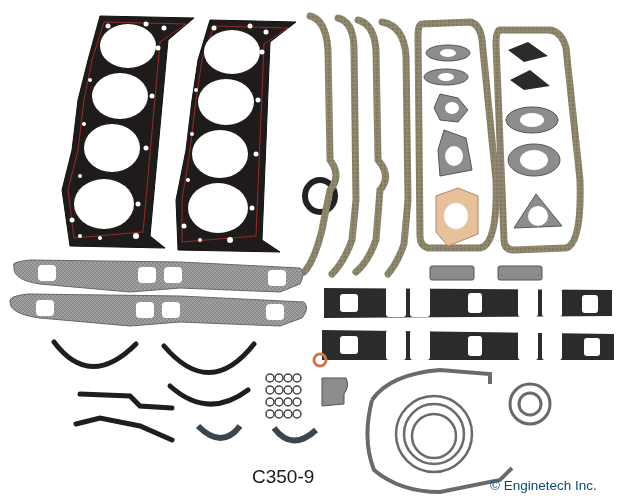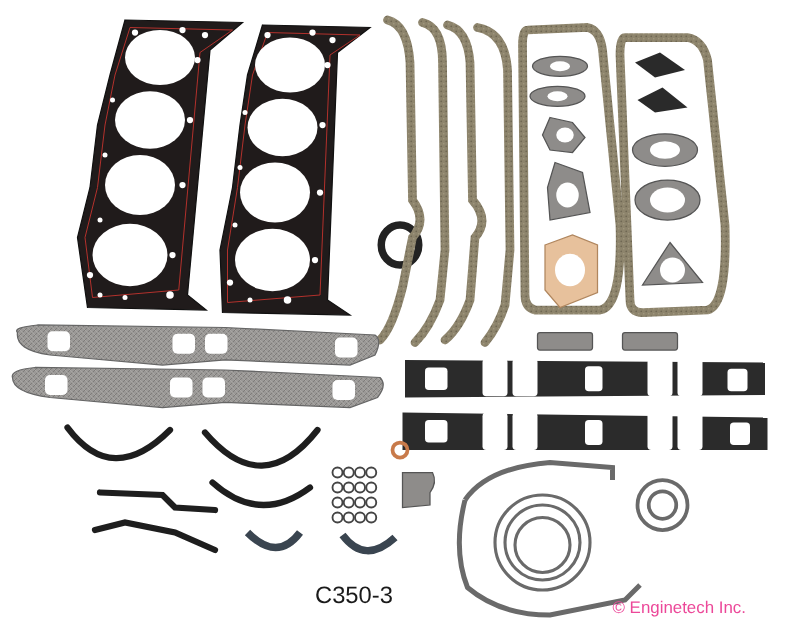--- a/index.html
+++ b/index.html
@@ -1,20 +1,20 @@
 <!DOCTYPE html>
 <html><head>
 <meta charset="utf-8">
 <style>
   html,body{margin:0;padding:0;background:#ffffff;}
   body{width:642px;height:502px;overflow:hidden;position:relative;font-family:"Liberation Sans",sans-serif;}
   #stage{position:absolute;left:0;top:0;width:642px;height:502px;}
   .label{position:absolute;color:#1a1a1a;font-family:"Liberation Sans",sans-serif;}
   .part-number{left:252px;top:466px;font-size:19px;}
-  .copyright{left:490px;top:478px;font-size:13.5px;color:#ec4899;}
+  .copyright{left:490px;top:478px;font-size:13.5px;color:#0c4a6e;}
 </style>
 </head>
 <body>
 
 <div id="stage">
 <svg width="642" height="502" viewBox="0 0 642 502" xmlns="http://www.w3.org/2000/svg">
   <defs>
     <pattern id="cork" width="4" height="4" patternUnits="userSpaceOnUse">
       <rect width="4" height="4" fill="#8d846c"></rect>
       <circle cx="1" cy="1" r="0.7" fill="#6e6652"></circle>
@@ -201,14 +201,14 @@
     <circle cx="434" cy="434" r="30" stroke-width="2.5"></circle>
     <circle cx="434" cy="436" r="22" stroke-width="2.5"></circle>
   </g>
   <g fill="none" stroke="#6a6a6a" stroke-width="3">
     <circle cx="530" cy="404" r="20"></circle>
     <circle cx="530" cy="404" r="11"></circle>
   </g>
 </svg>
 </div>
 
-<div class="label part-number">C350-3</div>
+<div class="label part-number">C350-9</div>
 <div class="label copyright">© Enginetech Inc.</div>
 
 </body></html>

